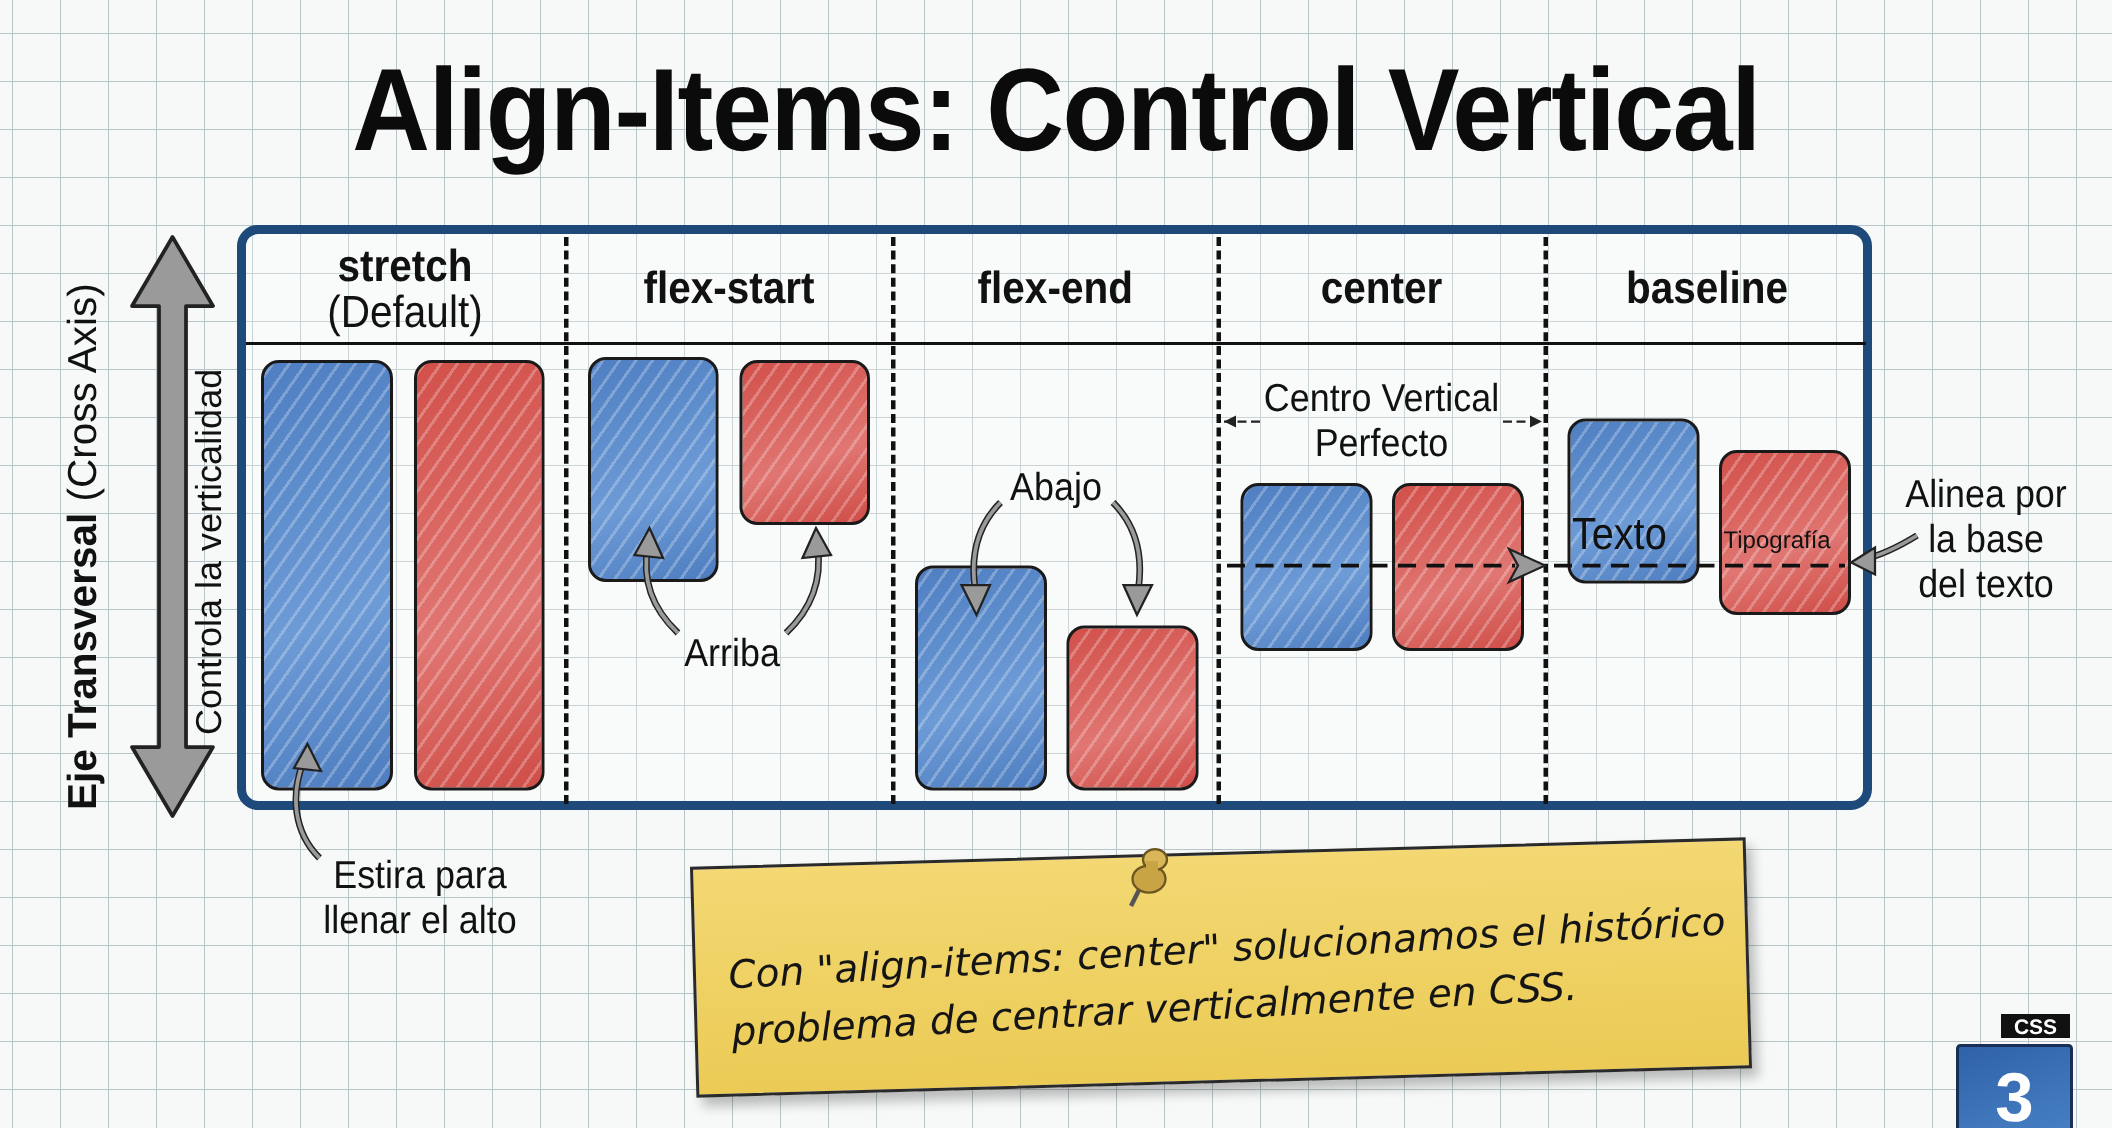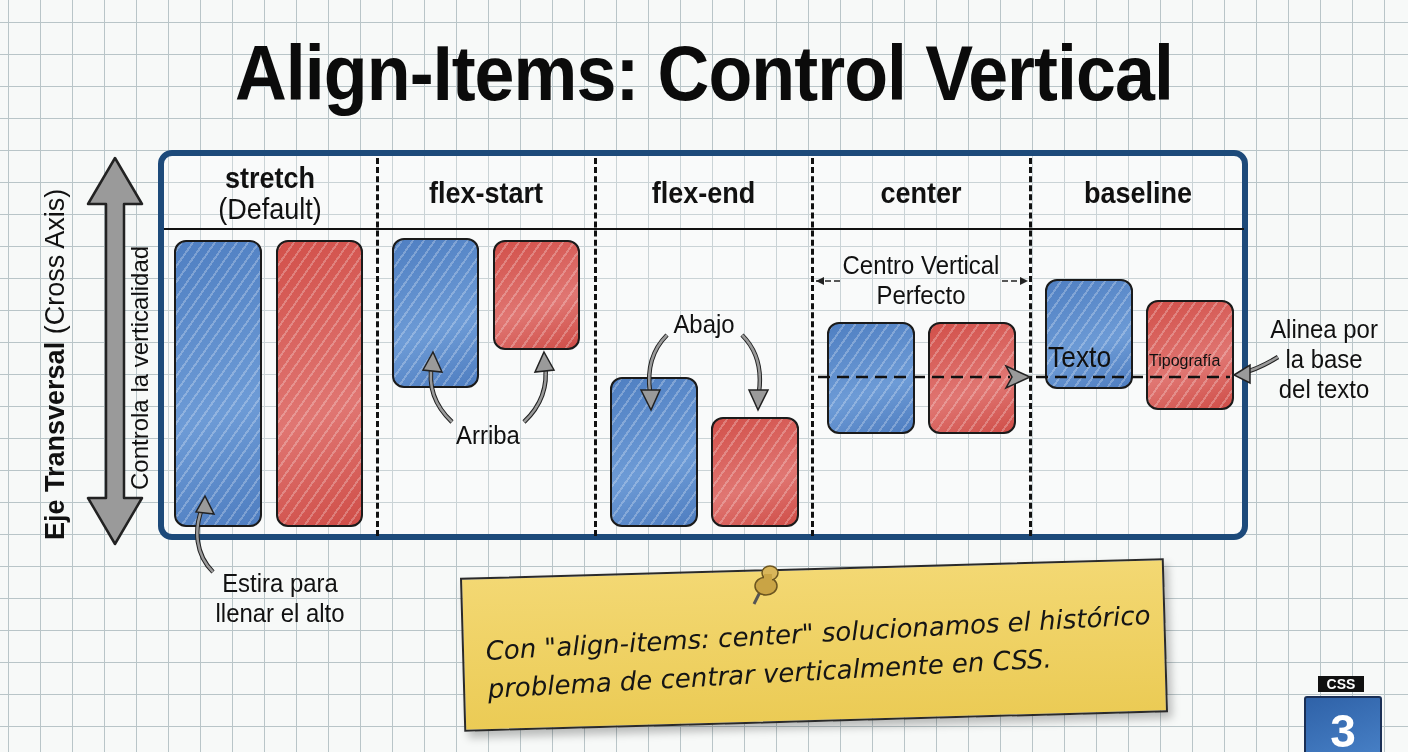--- a/index.html
+++ b/index.html
@@ -190,17 +190,17 @@
   </div>
 </div>
 <svg class="abs pin" width="40" height="46">
   <line x1="14" y1="30" x2="8" y2="42" stroke="#555" stroke-width="3"></line>
   <ellipse cx="20" cy="24" rx="11" ry="9" fill="#c9a445" stroke="#6b5520" stroke-width="1.5"></ellipse>
   <ellipse cx="24" cy="11" rx="8" ry="7" fill="#d9b65a" stroke="#6b5520" stroke-width="1.5"></ellipse>
   <rect x="18" y="12" width="8" height="10" fill="#c9a445"></rect>
 </svg>
 
 <div class="abs css-logo">
-  <div style="margin-left:18px; width:46px; font-weight:bold; font-size:14px; background:#111; color:#fff; text-align:center; line-height:16px;">CSS</div>
+  <div style="margin-left:34px; width:46px; font-weight:bold; font-size:14px; background:#111; color:#fff; text-align:center; line-height:16px;">CSS</div>
   <div style="margin-top:4px; margin-left:4px; width:74px; height:76px; background:linear-gradient(160deg,#2f62a8,#4c86cc); border:2px solid #1a2f55; border-radius:3px; color:#fff; font-weight:bold; font-size:46px; text-align:center; line-height:66px;">
     <span>3</span>
   </div>
 </div>
 
 </body></html>

